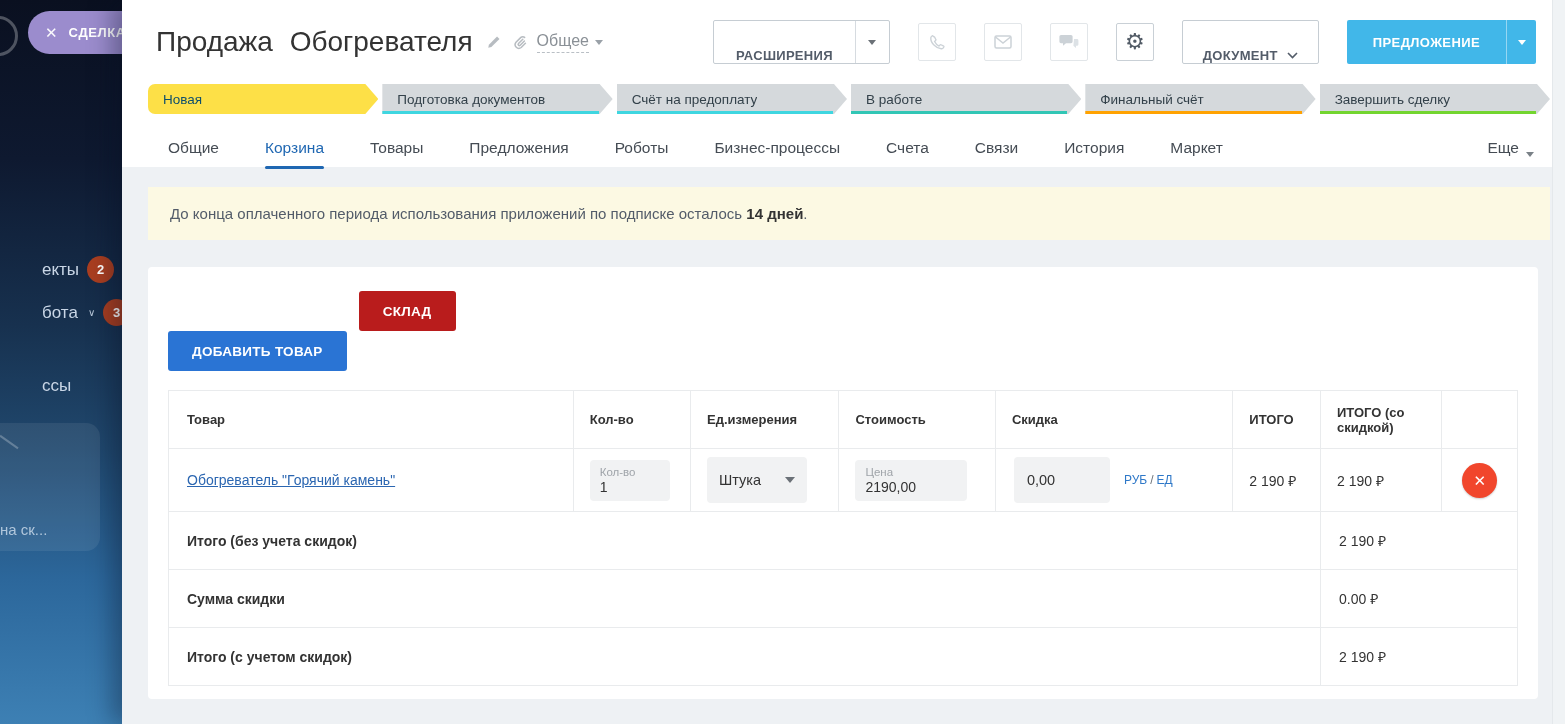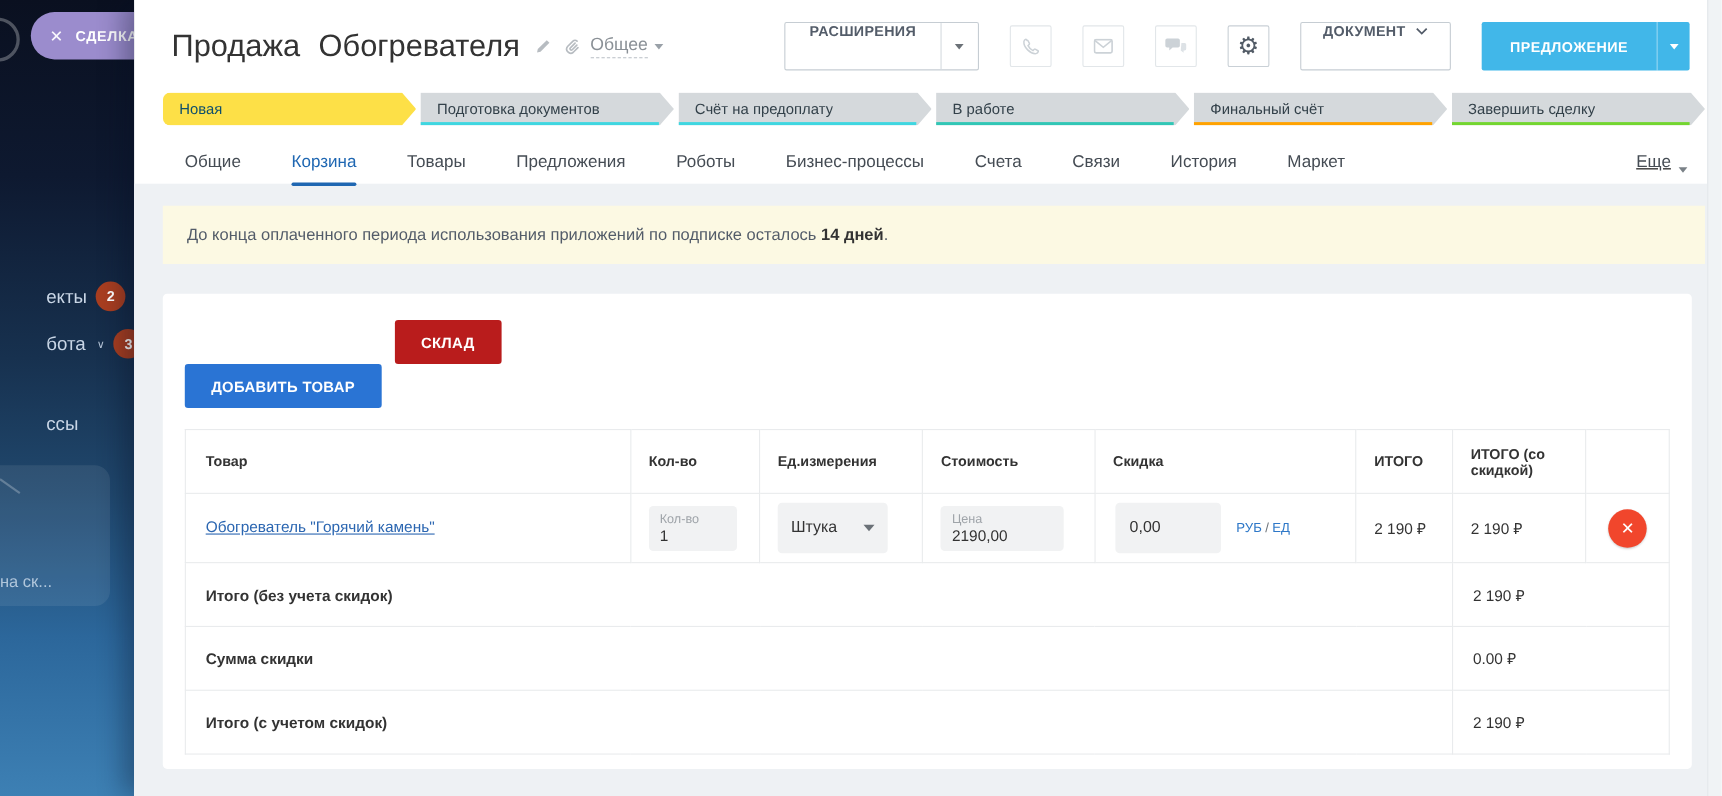--- a/index.html
+++ b/index.html
@@ -35,21 +35,21 @@
   
   .title-row { display:flex; align-items:center; padding:14px 16px 0 34px; height:70px; }
   .page-title { font-size:28px; font-weight:300; color:#333; word-spacing:9px; white-space:nowrap; }
   .title-icons { display:flex; align-items:center; gap:8px; margin-left:12px; }
   .tico { width:18px; height:18px; display:flex; align-items:center; justify-content:center; cursor:pointer; }
   .scope { margin-left:8px; display:flex; align-items:center; gap:6px; cursor:pointer; }
   .scope .stxt { font-size:16px; color:#8a9096; border-bottom:1px dashed #b9bfc5; padding-bottom:2px; }
   .caret { width:0; height:0; border-left:4px solid transparent; border-right:4px solid transparent;
     border-top:5px solid #9aa1a8; }
   .actions { margin-left:auto; display:flex; align-items:center; gap:28px; }
-  .btn-outline { height:44px; display:flex; align-items:flex-start; background:#fff; border:1px solid #c6cdd3;
+  .btn-outline { height:44px; display:flex; align-items:flex-end; background:#fff; border:1px solid #c6cdd3;
     border-radius:2px; color:#535c69; font-size:13px; font-weight:bold; letter-spacing:.3px; cursor:pointer; }
   .btn-outline .txt { padding:0 22px; }
   .btn-outline .split { width:34px; align-self:stretch; display:flex; align-items:center; justify-content:center;
     border-left:1px solid #d6dbe0; }
   .icon-btn { width:38px; height:38px; background:#fff; border:1px solid #e2e6e9; border-radius:2px;
     display:flex; align-items:center; justify-content:center; cursor:pointer; }
   .icon-btn.gear { border-color:#c9d0d6; font-size:22px; color:#525b66; line-height:1; }
   .iconsvg { display:block; }
   .btn-doc { gap:0; }
   .btn-doc .txt { display:flex; align-items:center; gap:9px; padding:0 20px; }
@@ -66,21 +66,21 @@
   .stage.first { border-radius:7px 0 0 7px; }
   .stage .slabel { font-size:13.5px; color:#33414a; white-space:nowrap; overflow:hidden; }
   .stage.active .slabel { color:#0f4f6c; }
   .stage .underline { position:absolute; left:0; right:14px; bottom:0; height:3px; }
 
   
   .tabs { display:flex; align-items:center; gap:46px; padding:26px 18px 0 46px; height:53px; }
   .tab { font-size:15.5px; color:#454c54; cursor:pointer; position:relative; padding-bottom:12px; white-space:nowrap; }
   .tab.active { color:#1f67b2; }
   .tab.active::after { content:""; position:absolute; left:0; right:0; bottom:0; height:3px; background:#1f67b2; border-radius:2px; }
-  .tab-more { margin-left:auto; display:flex; align-items:flex-end; gap:7px; cursor:pointer; padding-bottom:12px;text-decoration:underline; }
+  .tab-more { margin-left:auto; display:flex; align-items:flex-end; gap:7px; cursor:pointer; padding-bottom:12px; }
   .tab-more .mtxt { font-size:15.5px; color:#454c54; }
 
   
   .content { flex:1; background:#eef1f4; overflow:hidden; }
   .notice { margin:20px 2px 0 26px; background:#fcf9e3; padding:18px 22px; font-size:15px; color:#535c69; }
   .notice b { color:#333; }
 
   .card { margin:27px 14px 0 26px; background:#fff; border-radius:4px; padding:24px 20px 13px 20px; }
   .card-buttons { display:flex; gap:12px; margin-bottom:19px; }
   .btn-blue { height:40px; padding:0 24px; background:#2a74d4; border:none; border-radius:3px; color:#fff;

